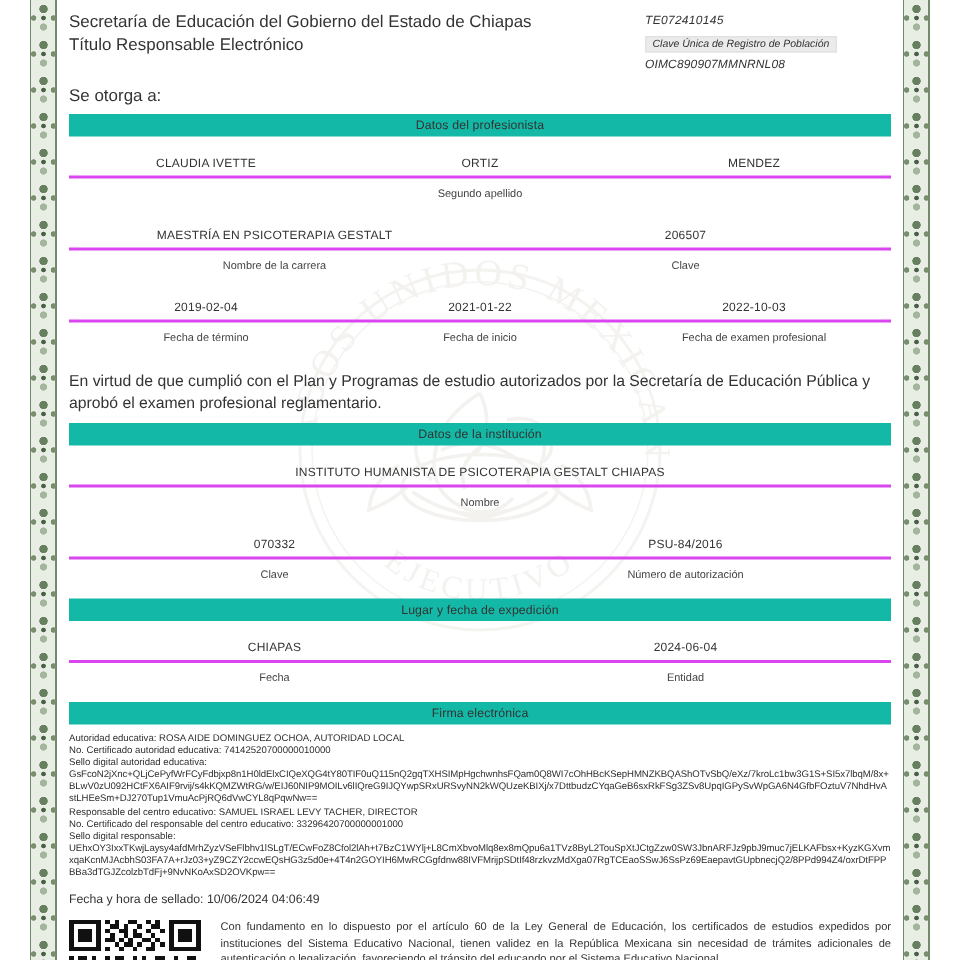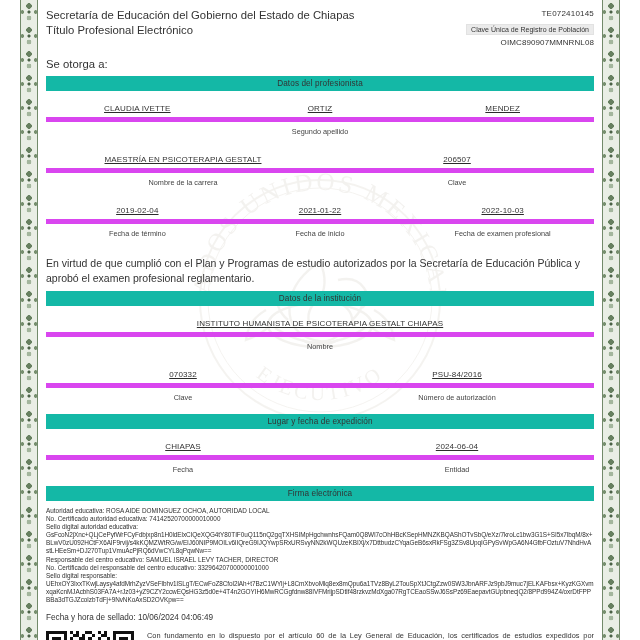--- a/index.html
+++ b/index.html
@@ -46,41 +46,41 @@
     z-index:2;
     padding:6px 46px 0 46px;
     height:628px;
   }
 
   
   .hdr { display:flex; justify-content:space-between; align-items:flex-start; }
   .hdr-left { padding-top:2px; }
   .h-title { font-size:11.3px; line-height:15px; color:#333; }
   .h-sub   { font-size:11.3px; line-height:15px; color:#333; }
-  .hdr-right { text-align:right; padding-top:3px; min-width:164px; }
+  .hdr-right { text-align:left; padding-top:3px; min-width:164px;font-style:italic; }
   .folio { font-size:8px; letter-spacing:.2px; color:#333; }
   .curp-label {
     font-size:7px; background:#ebebeb; color:#333;
     display:inline-block; padding:1px 4px; margin-top:4px;
     border:1px solid #e2e2e2;
   }
   .curp-val { font-size:8px; margin-top:2px; color:#333; letter-spacing:.1px; }
 
   .otorga { font-size:11.3px; margin-top:11px; color:#333; }
 
   
   .sec-bar {
     background:#14b8a6; color:#333;
     font-size:8.2px; text-align:center;
     padding:3px 0 3px 0; margin-top:6px;
     letter-spacing:.1px;
   }
   .row { display:flex; }
   .row .cell { flex:1; text-align:center; }
-  .val-row  { border-bottom:5px solid #d946ef; padding:13px 0 4px 0;text-decoration:underline; }
+  .val-row  { border-bottom:2px solid #d946ef; padding:13px 0 4px 0; }
   .val-row .cell { font-size:8px; color:#333; letter-spacing:.15px; }
   .lbl-row  { padding:5px 0 6px 0; }
   .lbl-row .cell { font-size:7.3px; color:#444; }
 
   .two .cell { flex:1; }
 
   
   .para {
     font-size:10.5px; line-height:14.5px; color:#333;
     margin-top:12px; text-align:left;
@@ -139,21 +139,21 @@
 </div>
 
 <div class="border-strip border-left"></div>
 <div class="border-strip border-right"></div>
 
 <div class="page">
 
   <div class="hdr">
     <div class="hdr-left">
       <div class="h-title">Secretaría de Educación del Gobierno del Estado de Chiapas</div>
-      <div class="h-sub">Título Profesional Electrónico</div>
+      <div class="h-sub">Título Responsable Electrónico</div>
     </div>
     <div class="hdr-right">
       <div class="folio">TE072410145</div>
       <div class="curp-label">Clave Única de Registro de Población</div>
       <div class="curp-val">OIMC890907MMNRNL08</div>
     </div>
   </div>
 
   <div class="otorga">Se otorga a:</div>
 

